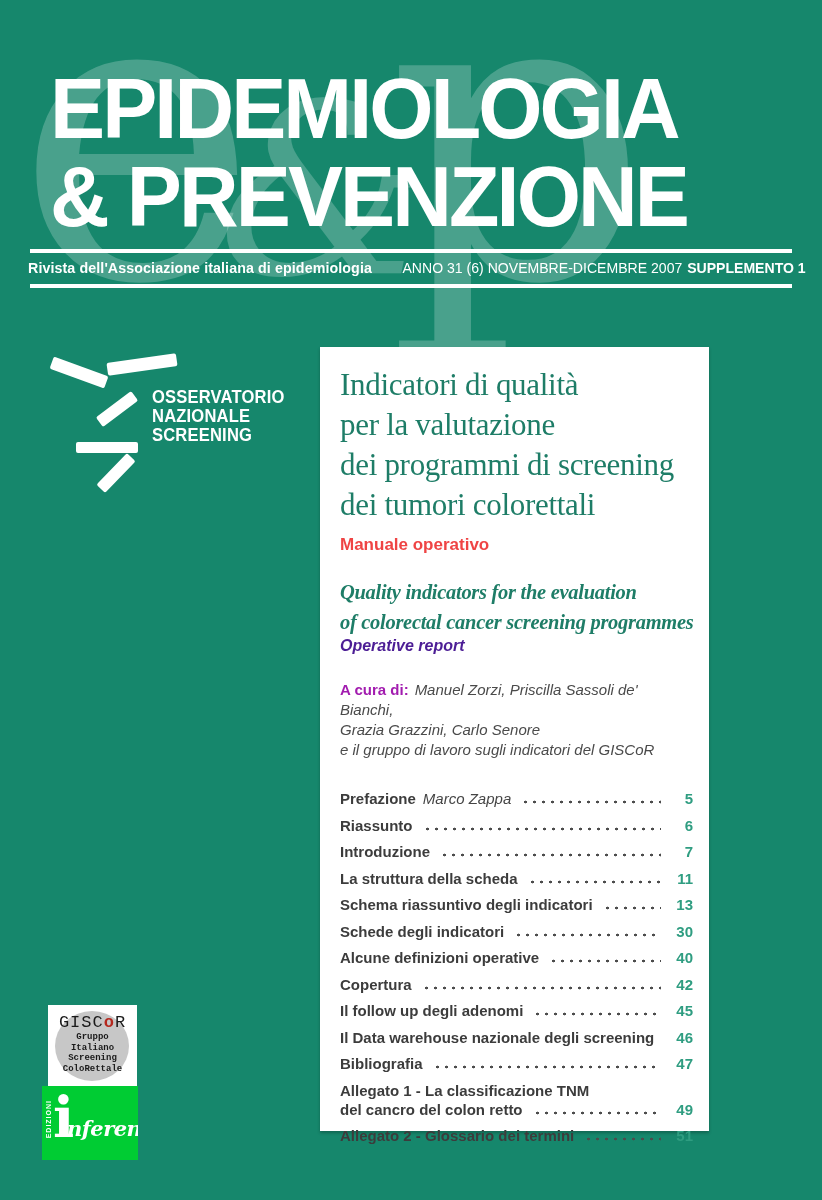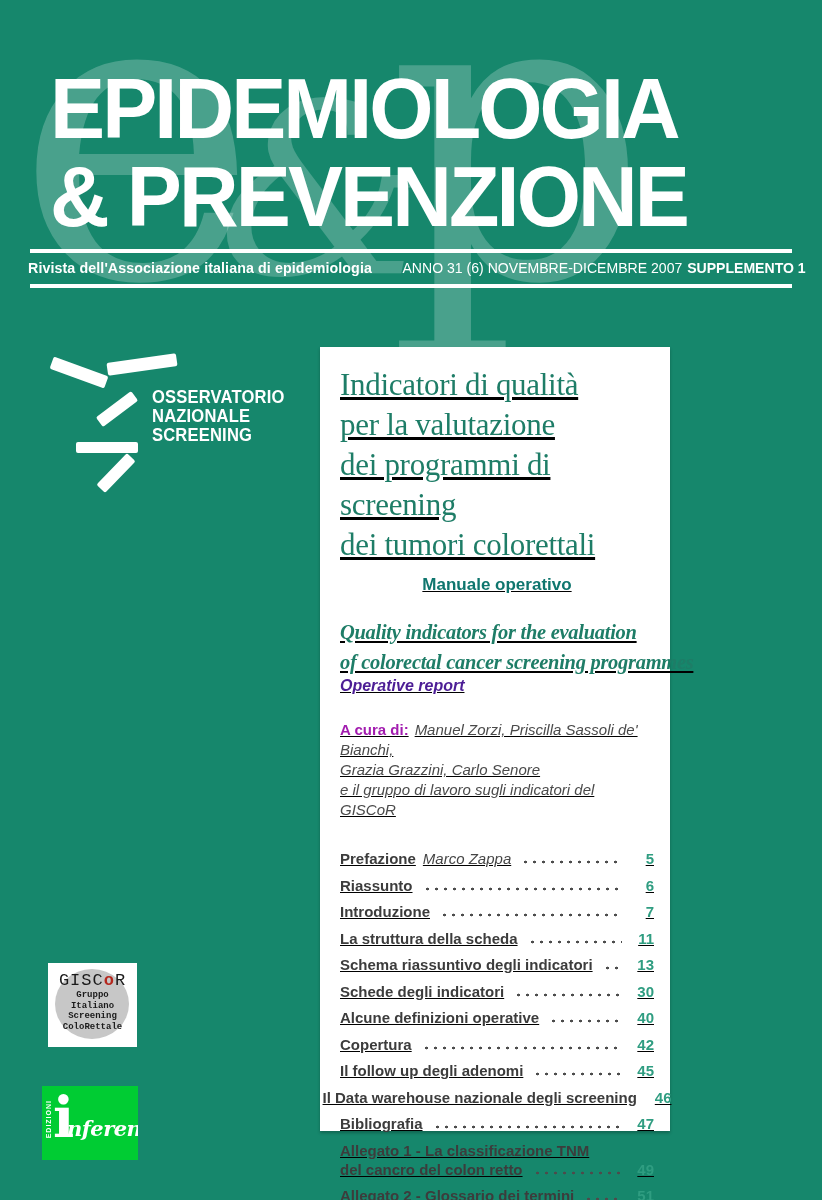--- a/index.html
+++ b/index.html
@@ -47,31 +47,30 @@
   .bar3{left:50px;top:53px;width:44px;height:12px;transform:rotate(-37deg);}
   .bar4{left:31px;top:92px;width:62px;height:11px;}
   .bar5{left:49px;top:117px;width:44px;height:12px;transform:rotate(-46deg);}
   .ons-text{
     position:absolute;left:107px;top:38px;
     color:#fff;font-weight:bold;font-size:18px;line-height:19px;
     letter-spacing:0.2px;transform:scaleX(0.92);transform-origin:left top;
   }
   
   .cover-box{
-    position:absolute;left:320px;top:347px;width:350px;height:784px;z-index:2;
+    position:absolute;left:320px;top:347px;width:389px;height:784px;z-index:2;
     background:#fff;box-sizing:border-box;
     padding:18px 16px 0 20px;
     box-shadow:0 2px 3px rgba(0,0,0,0.25);
-    text-decoration:underline;
   }
   .box-title{
     font-family:"Liberation Serif",serif;
     color:#1E7D67;font-size:31px;line-height:40px;letter-spacing:-0.3px;
   }
-  .box-sub-it{margin-top:10px;font-size:17px;font-weight:bold;color:#0f766e;text-align:center;}
+  .box-sub-it{margin-top:10px;font-size:17px;font-weight:bold;color:#ef4444;}
   .box-title-en{
     margin-top:22px;
     font-family:"Liberation Serif",serif;font-style:italic;font-weight:bold;
     color:#1E7D67;font-size:22px;line-height:30px;letter-spacing:-0.3px;
     transform:scaleX(0.93);transform-origin:left top;white-space:nowrap;
   }
   .box-sub-en{font-size:16px;font-weight:bold;font-style:italic;color:#4c1d95;}
   .editors{margin-top:25px;font-size:15px;line-height:20px;color:#4A4A4A;}
   .editors b{color:#a21caf;font-style:normal;margin-right:6px;}
   .editors .names{font-style:italic;}
@@ -82,21 +81,21 @@
   .toc-label{font-size:15px;font-weight:bold;color:#3C3C3C;line-height:16px;white-space:nowrap;}
   .toc-label i{font-weight:normal;font-style:italic;margin-left:7px;color:#454545;}
   .toc-leader{
     flex:1;height:6px;margin:0 8px 2px 10px;
     background-image:radial-gradient(circle,#4C4C4C 1.3px,transparent 1.6px);
     background-size:9px 6px;background-repeat:repeat-x;background-position:left bottom;
   }
   .toc-page{width:24px;text-align:right;font-size:15px;font-weight:bold;color:#2F9D81;line-height:16px;}
   
   .giscor{
-    position:absolute;left:48px;top:963px;width:89px;height:84px;z-index:2;
+    position:absolute;left:48px;top:1005px;width:89px;height:84px;z-index:2;
     background:#fff;overflow:hidden;
     font-family:"Liberation Mono",monospace;
   }
   .giscor-ellipse{
     position:absolute;left:7px;top:6px;width:74px;height:70px;
     background:#C7C7C7;border-radius:50%;
   }
   .giscor-acronym{
     position:relative;margin-top:9px;text-align:center;
     font-size:17px;letter-spacing:1px;color:#1A1A1A;line-height:18px;

